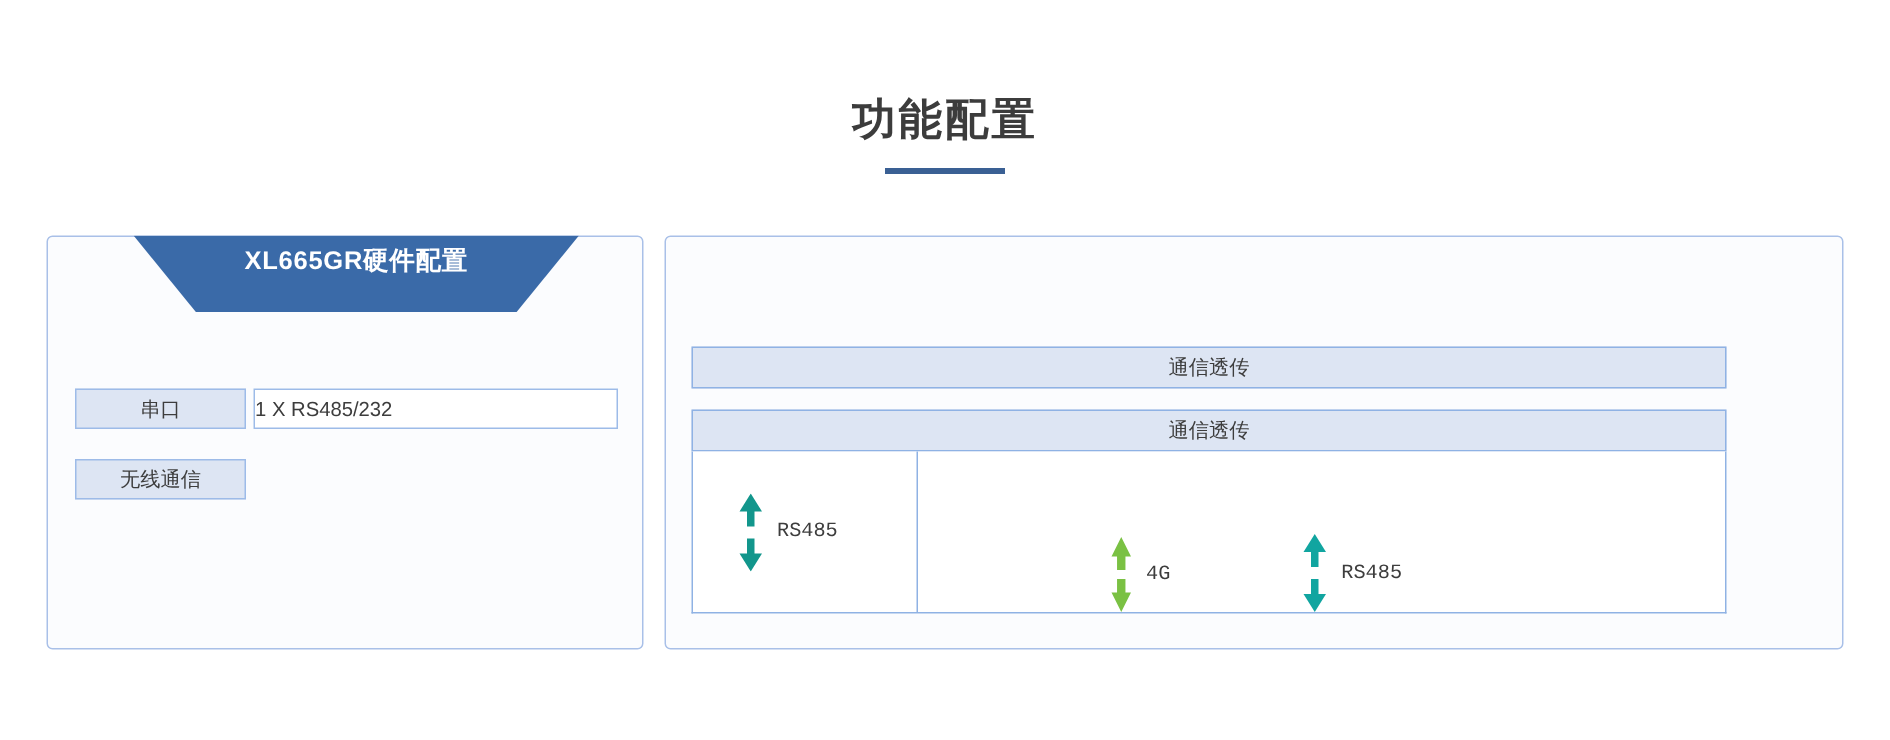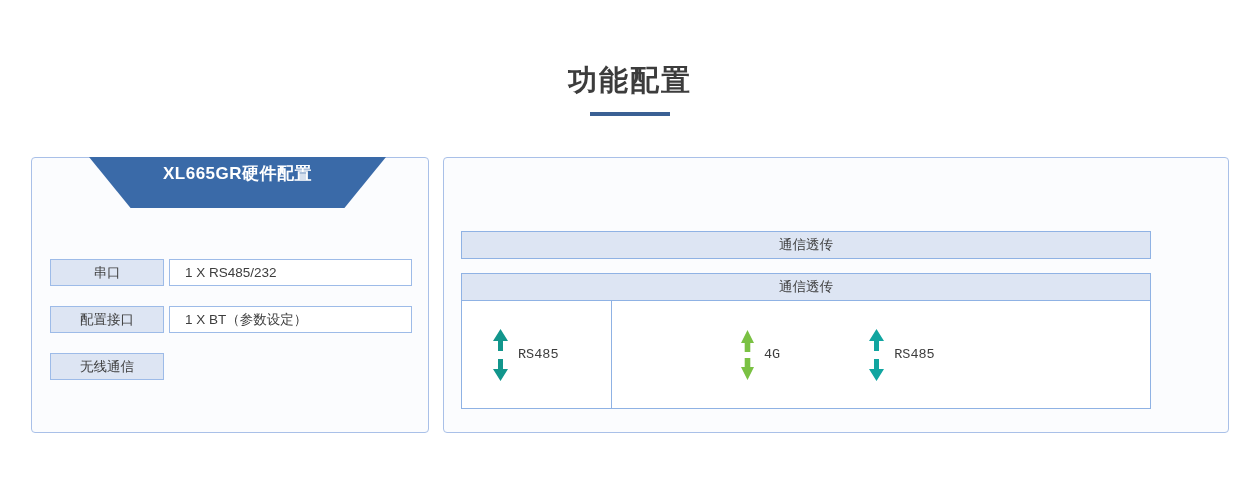--- a/index.html
+++ b/index.html
@@ -99,21 +99,20 @@
     color: #3d3d3d;
   }
   .spec-value {
     flex: 1;
     margin-left: 5px;
     background: #ffffff;
     border: 1px solid #9dbbe8;
     box-sizing: border-box;
     display: flex;
     align-items: center;
-    padding-left: 15px;
     font-size: 13.5px;
     color: #3d3d3d;
   }
 
   
   .rp-body {
     position: absolute;
     left: 17px;
     top: 73px;
     width: 690px;
@@ -140,21 +139,21 @@
     display: flex;
   }
   .iface-cell {
     display: flex;
     align-items: center;
     box-sizing: border-box;
     border-right: 1px solid #8fb2e4;
     height: 100%;
     font-family: Liberation Mono, monospace;
   }
-  .iface-cell:last-child { border-right: none; }
+  .iface-cell:last-child { border-right: none; align-items: flex-end; }
   .cell-w1 { width: 150px; padding-left: 30px; }
   .cell-w2 { width: 172px; padding-left: 37px; }
   .cell-w3 { flex: 1; padding-left: 128px; }
 
   .arrow-item {
     display: flex;
     align-items: center;
   }
   .arrow-item + .arrow-item { margin-left: 88px; }
   .arrow-label {
@@ -179,24 +178,20 @@
     <span>XL665GR硬件配置</span>
   </div>
 
   <div class="spec-rows">
 
     <div class="spec-row">
       <div class="spec-label">串口</div>
       <div class="spec-value">1 X RS485/232</div>
     </div>
 
-    <div class="spec-row">
-      <div class="spec-label">配置接口</div>
-      <div class="spec-value">1 X BT（参数设定）</div>
-    </div>
 
     <div class="spec-row">
       <div class="spec-label">无线通信</div>
     </div>
 
   </div>
 </div>
 
 <div class="panel panel-right">
 

